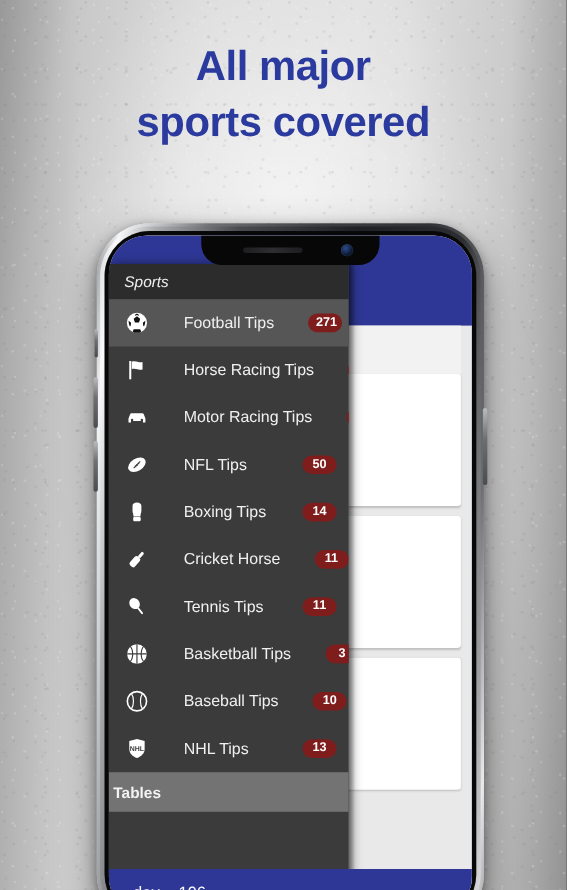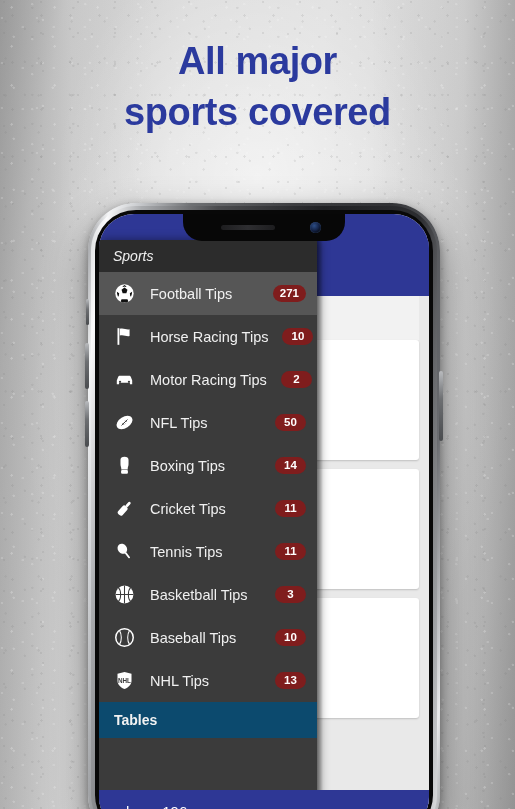--- a/index.html
+++ b/index.html
@@ -100,28 +100,28 @@
   .ft{position:absolute;left:22px;top:70px;font-size:14px;color:#4a4a4a;}
 
   .snackbar{position:absolute;left:0;right:0;bottom:0;height:42px;background:#2e3795;
     display:flex;align-items:center;padding-left:22px;color:#fff;font-size:15px;z-index:24;}
 
   
   .drawer{position:absolute;left:0;top:26px;bottom:0;width:218px;background:#3b3b3b;z-index:20;
     box-shadow:3px 0 9px rgba(0,0,0,.45);overflow:hidden;}
   .drawer-head{height:32px;display:flex;align-items:center;padding-left:14px;
     background:#2c2c2c;color:#efefef;font-size:14px;font-style:italic;}
-  .d-item{height:43px;display:flex;align-items:center;padding:0 11px 0 13px;gap:14px;}
+  .d-item{height:43px;display:flex;align-items:center;padding:0 11px 0 13px;gap:31px;}
   .d-item.active{background:#565656;}
   .d-ico{width:24px;height:24px;flex:0 0 24px;display:flex;align-items:center;justify-content:center;
     color:#fff;}
   .d-label{flex:1 1 auto;color:#f0f0f0;font-size:14.5px;white-space:nowrap;}
   .badge{min-width:17px;padding:2px 7px;border-radius:11px;background:#7f1d1d;color:#fff;
     font-size:11.5px;font-weight:bold;text-align:center;line-height:13px;}
-  .d-sec{height:36px;display:flex;align-items:center;padding-left:15px;background:#0c4a6e;
+  .d-sec{height:36px;display:flex;align-items:center;padding-left:4px;background:#737373;
     color:#f2f2f2;font-size:14px;font-weight:bold;}
   .drawer-scrim{position:absolute;left:218px;top:26px;bottom:0;width:6px;z-index:19;
     background:linear-gradient(90deg,rgba(0,0,0,.35),rgba(0,0,0,0));}
 </style>
 </head>
 <body>
 
 <div id="bg"></div>
 
 <div class="headline">
@@ -253,21 +253,21 @@
             </div>
             <div class="d-item">
               <span class="d-ico">
                 <svg viewBox="0 0 24 24" width="21" height="21">
                   <g transform="rotate(42 12 12)">
                     <rect x="10.4" y="2.3" width="3.2" height="7" rx="1.4" fill="#fff"></rect>
                     <rect x="8.6" y="9" width="6.8" height="12.4" rx="2.6" fill="#fff"></rect>
                   </g>
                 </svg>
               </span>
-              <span class="d-label">Cricket Tips</span>
+              <span class="d-label">Cricket Horse</span>
               <span class="badge">11</span>
             </div>
             <div class="d-item">
               <span class="d-ico">
                 <svg viewBox="0 0 24 24" width="21" height="21">
                   <g transform="rotate(-38 12 12)">
                     <ellipse cx="12" cy="8" rx="5.2" ry="6" fill="#fff"></ellipse>
                     <rect x="11" y="13.4" width="2" height="8.2" rx="1" fill="#fff"></rect>
                   </g>
                 </svg>

